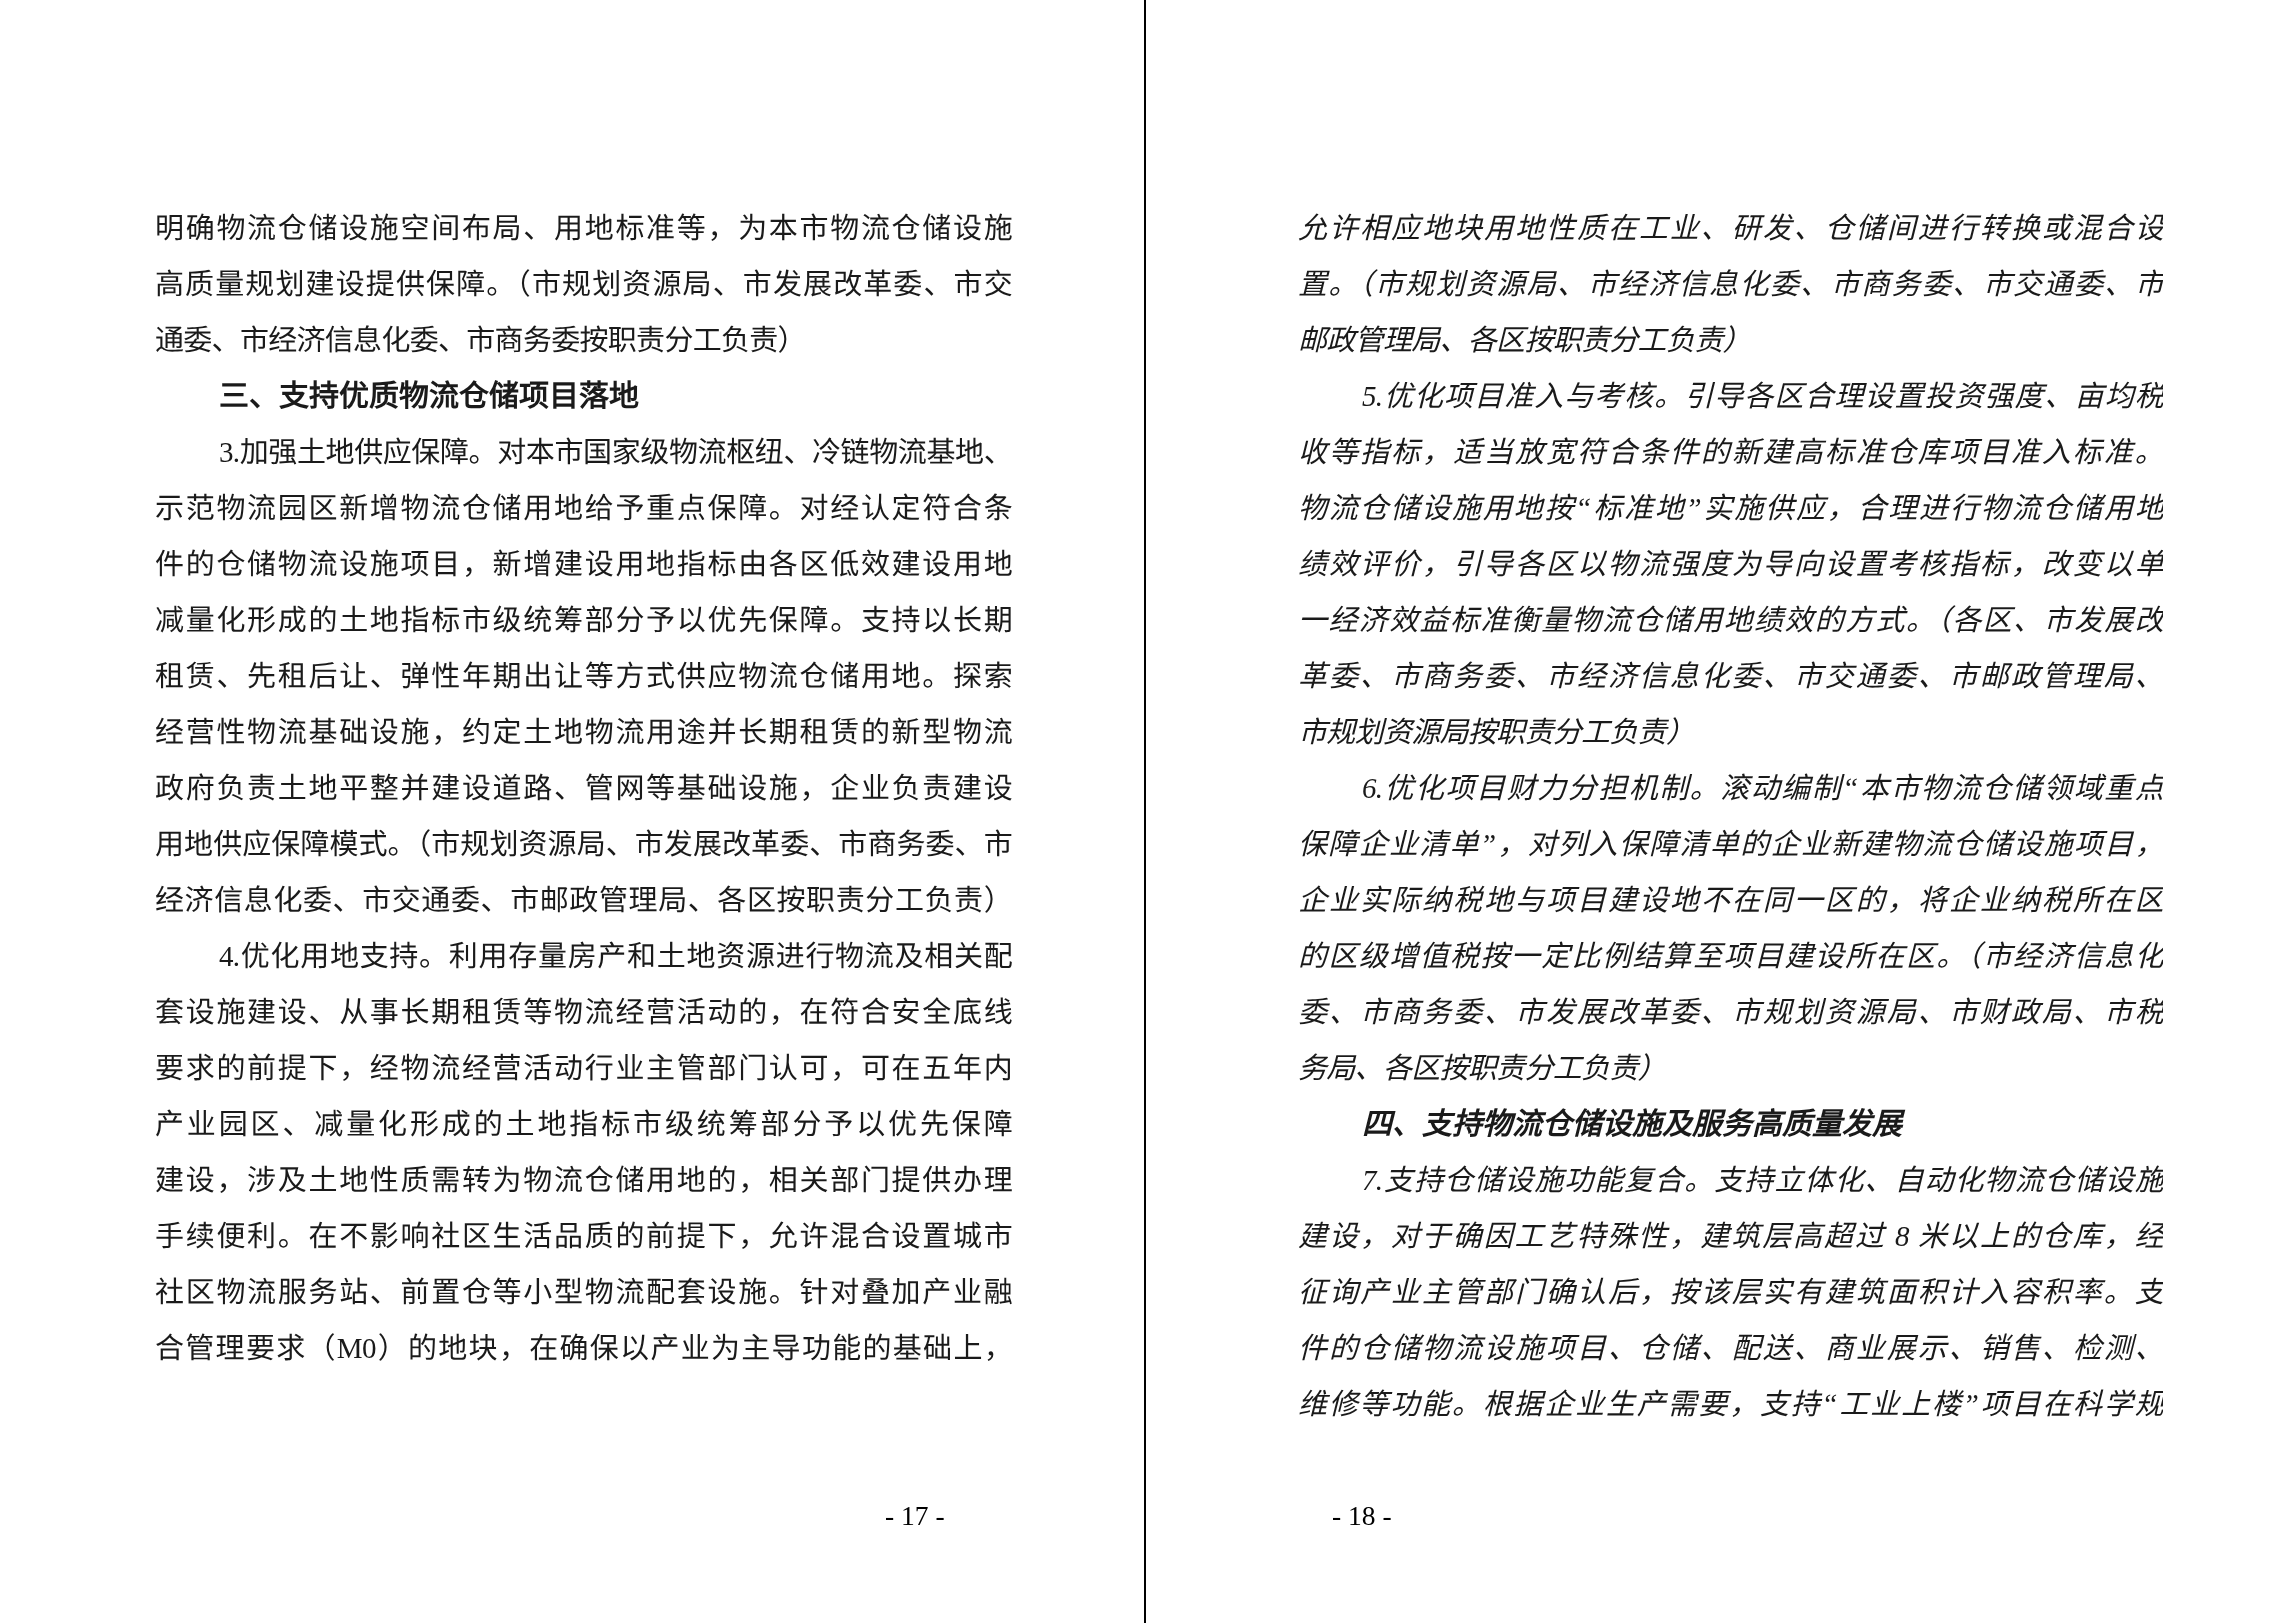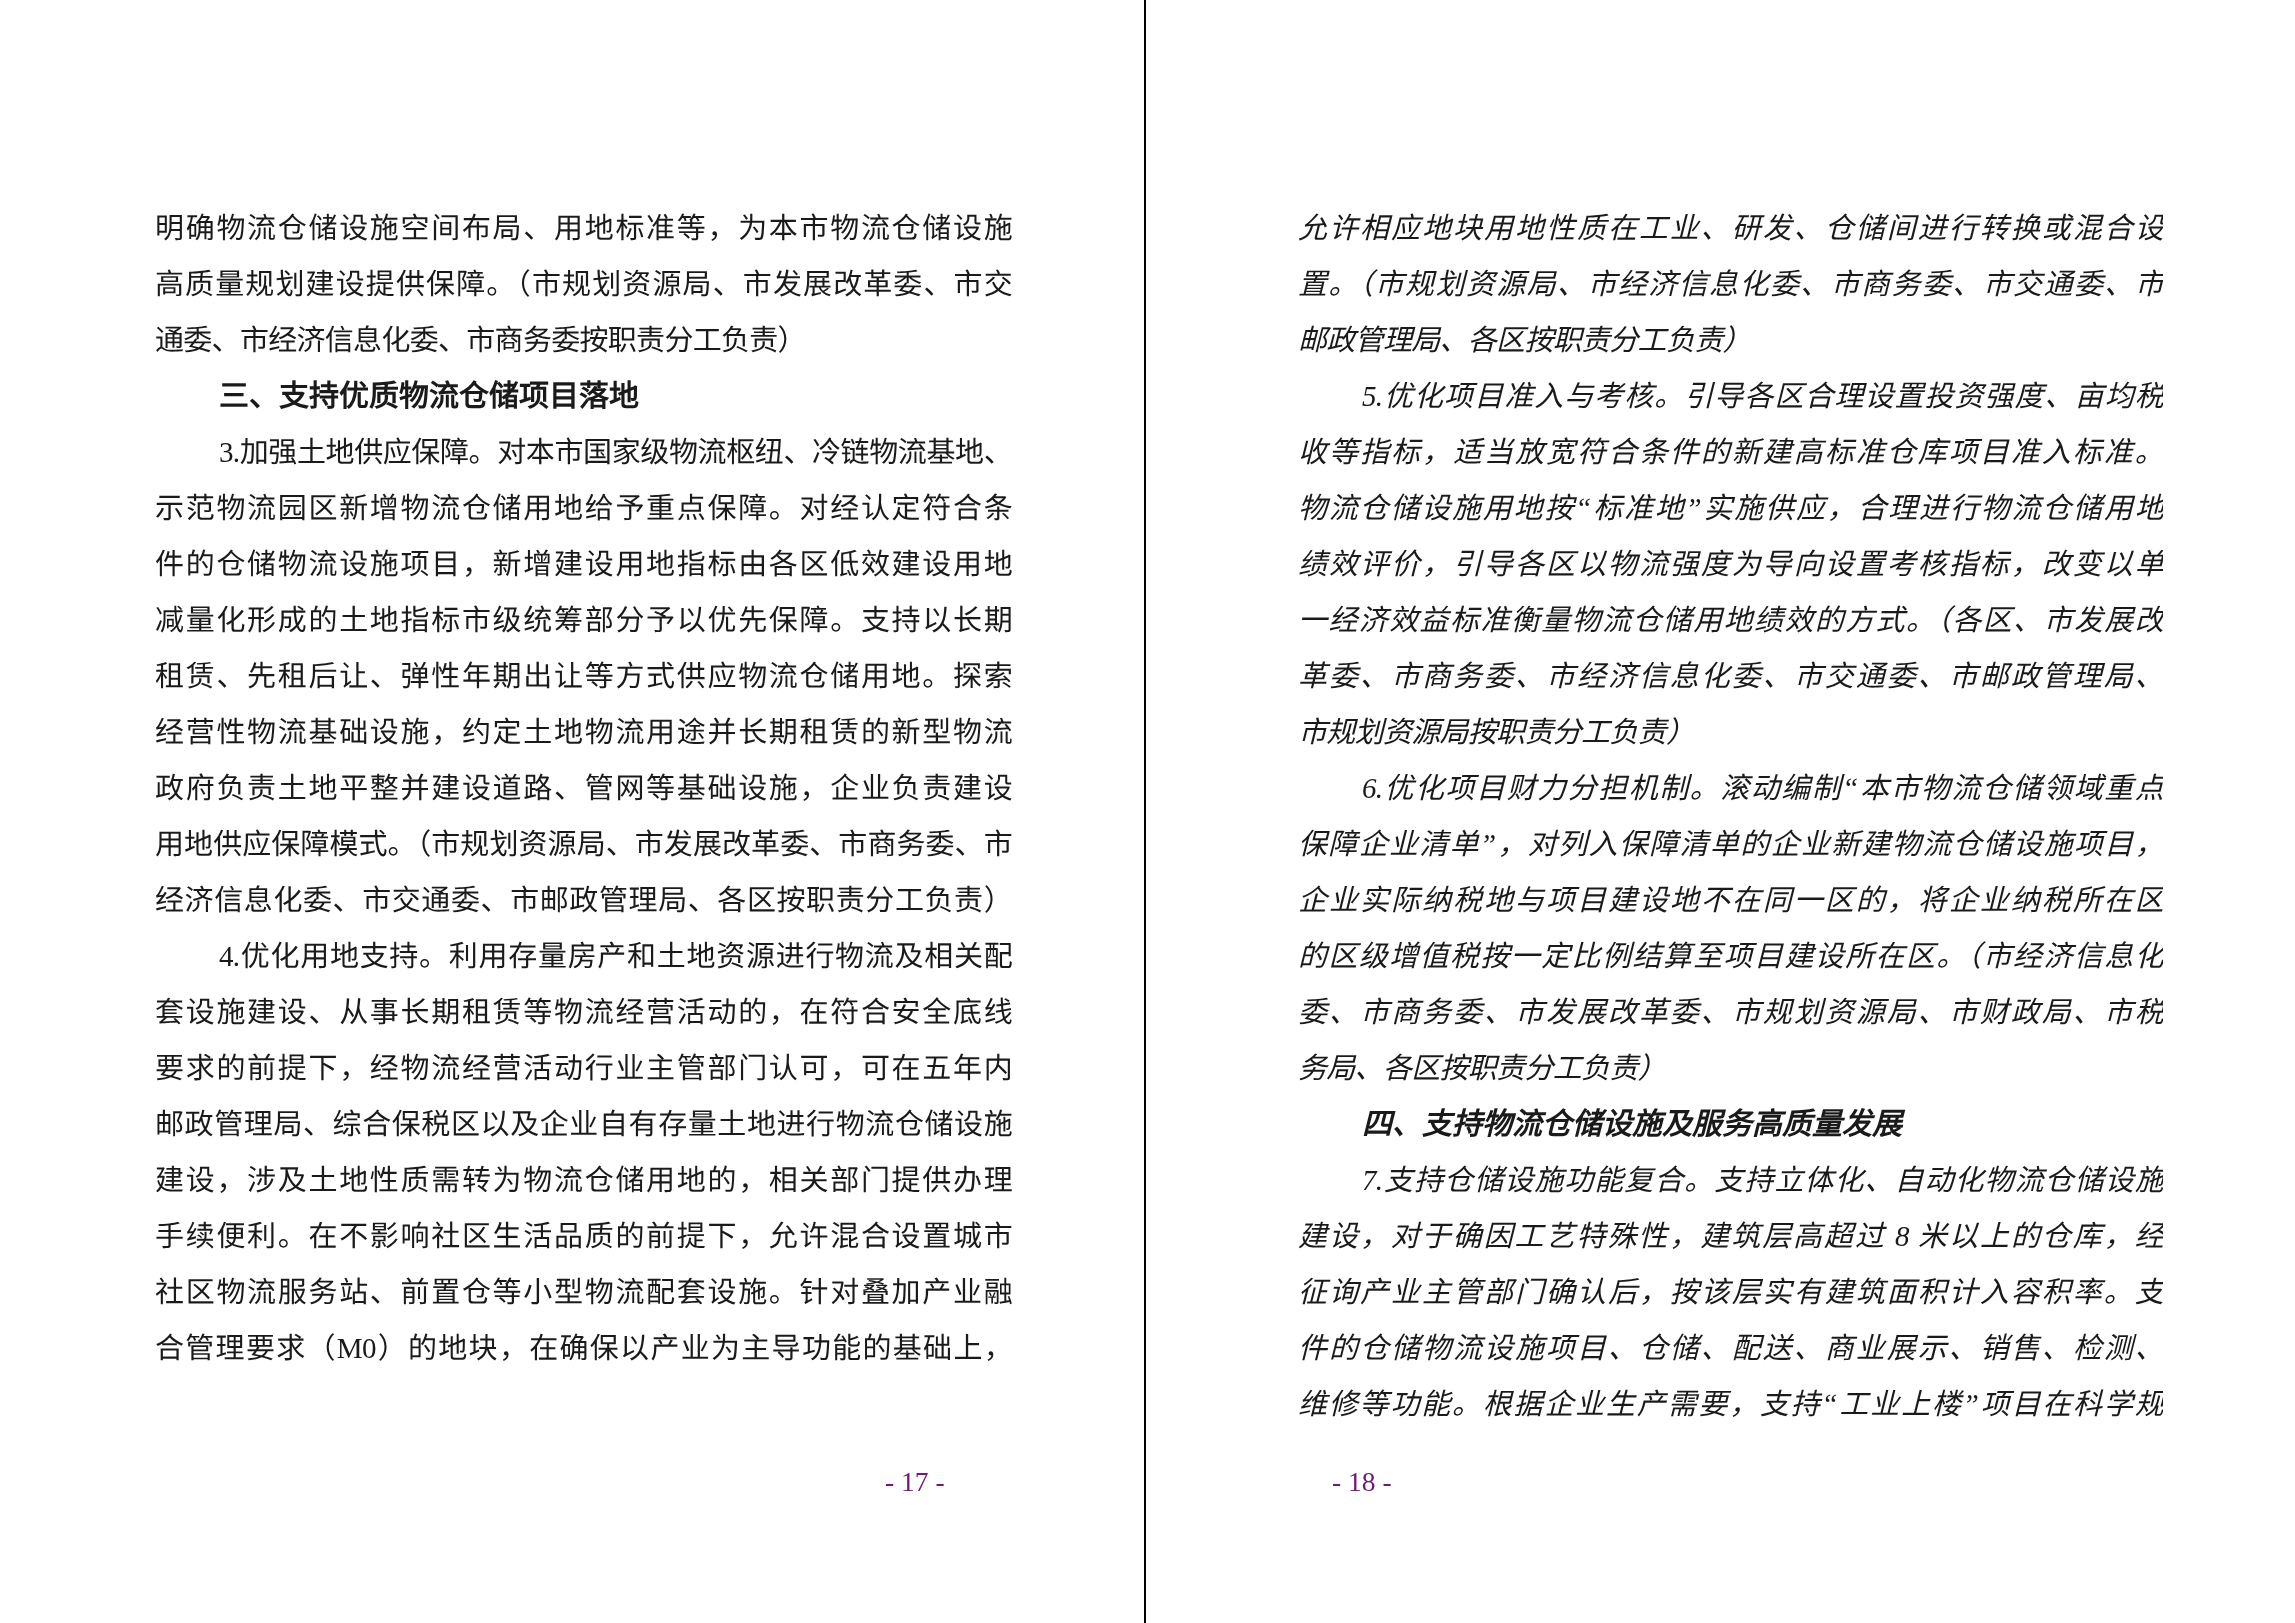--- a/index.html
+++ b/index.html
@@ -52,26 +52,26 @@
   }
   .line.heading {
     font-family: "DejaVu Sans", "Liberation Sans", sans-serif;
     font-weight: 700;
     font-size: 30px;
     letter-spacing: 0;
   }
 
   .pageno {
     position: absolute;
-    top: 1460px;
+    top: 1494px;
     height: 43px;
     line-height: 43px;
     font-size: 27.5px;
     font-family: "Liberation Serif", "DejaVu Serif", serif;
-    color: #701a75;
+    color: #000000;
     white-space: pre;
   }
   .pageno.p17 { left: 885px; }
   .pageno.p18 { left: 1332px; text-align: right; }
 </style>
 </head>
 <body>
 
 <div class="canvas">
   <div class="divider"></div>
@@ -86,21 +86,21 @@
       <div class="line justify">件的仓储物流设施项目，新增建设用地指标由各区低效建设用地</div>
       <div class="line justify">减量化形成的土地指标市级统筹部分予以优先保障。支持以长期</div>
       <div class="line justify">租赁、先租后让、弹性年期出让等方式供应物流仓储用地。探索</div>
       <div class="line justify">经营性物流基础设施，约定土地物流用途并长期租赁的新型物流</div>
       <div class="line justify">政府负责土地平整并建设道路、管网等基础设施，企业负责建设</div>
       <div class="line justify">用地供应保障模式。（市规划资源局、市发展改革委、市商务委、市</div>
       <div class="line justify">经济信息化委、市交通委、市邮政管理局、各区按职责分工负责）</div>
       <div class="line justify indent">4.优化用地支持。利用存量房产和土地资源进行物流及相关配</div>
       <div class="line justify">套设施建设、从事长期租赁等物流经营活动的，在符合安全底线</div>
       <div class="line justify">要求的前提下，经物流经营活动行业主管部门认可，可在五年内</div>
-      <div class="line justify">邮政管理局、综合保税区以及企业自有存量土地进行物流仓储设施</div>
+      <div class="line justify">产业园区、减量化形成的土地指标市级统筹部分予以优先保障</div>
       <div class="line justify">建设，涉及土地性质需转为物流仓储用地的，相关部门提供办理</div>
       <div class="line justify">手续便利。在不影响社区生活品质的前提下，允许混合设置城市</div>
       <div class="line justify">社区物流服务站、前置仓等小型物流配套设施。针对叠加产业融</div>
       <div class="line justify">合管理要求（M0）的地块，在确保以产业为主导功能的基础上，</div>
     </div>
 
   <div class="page-column right">
       <div class="line justify">允许相应地块用地性质在工业、研发、仓储间进行转换或混合设</div>
       <div class="line justify">置。（市规划资源局、市经济信息化委、市商务委、市交通委、市</div>
       <div class="line">邮政管理局、各区按职责分工负责）</div>

